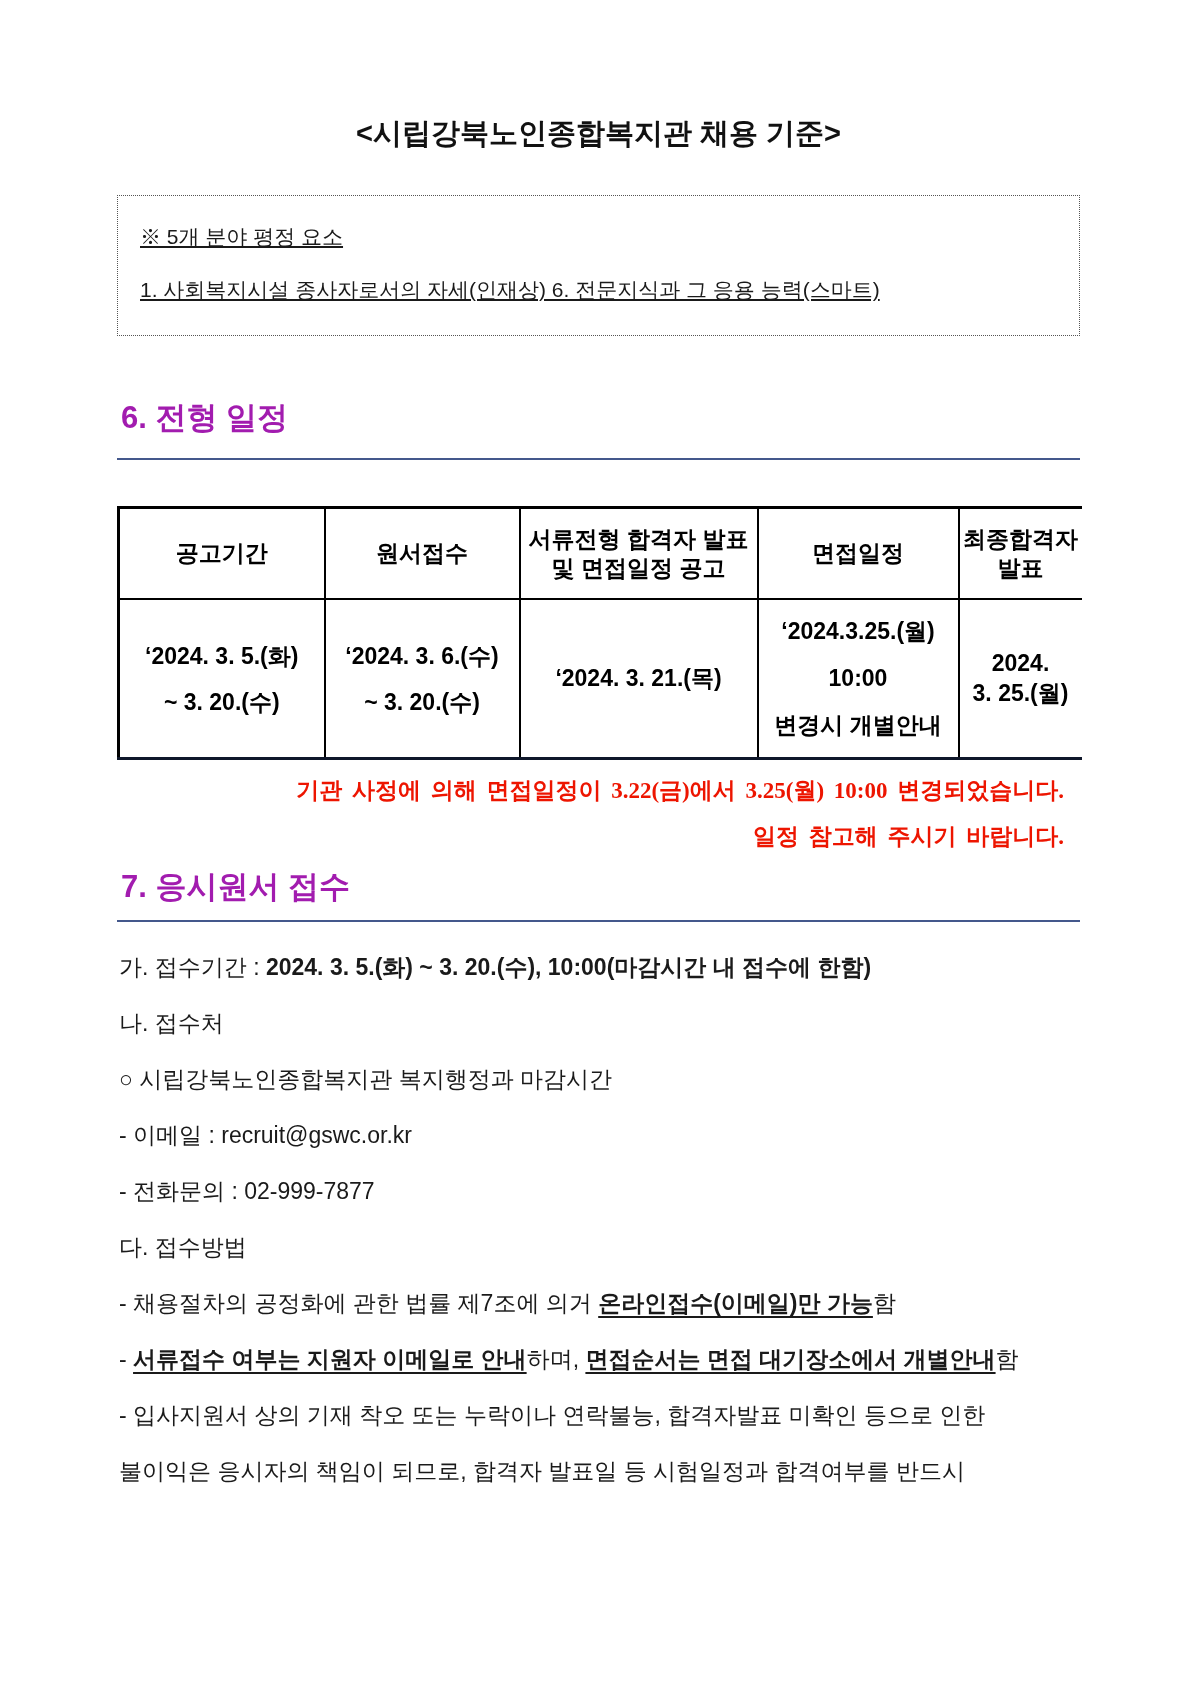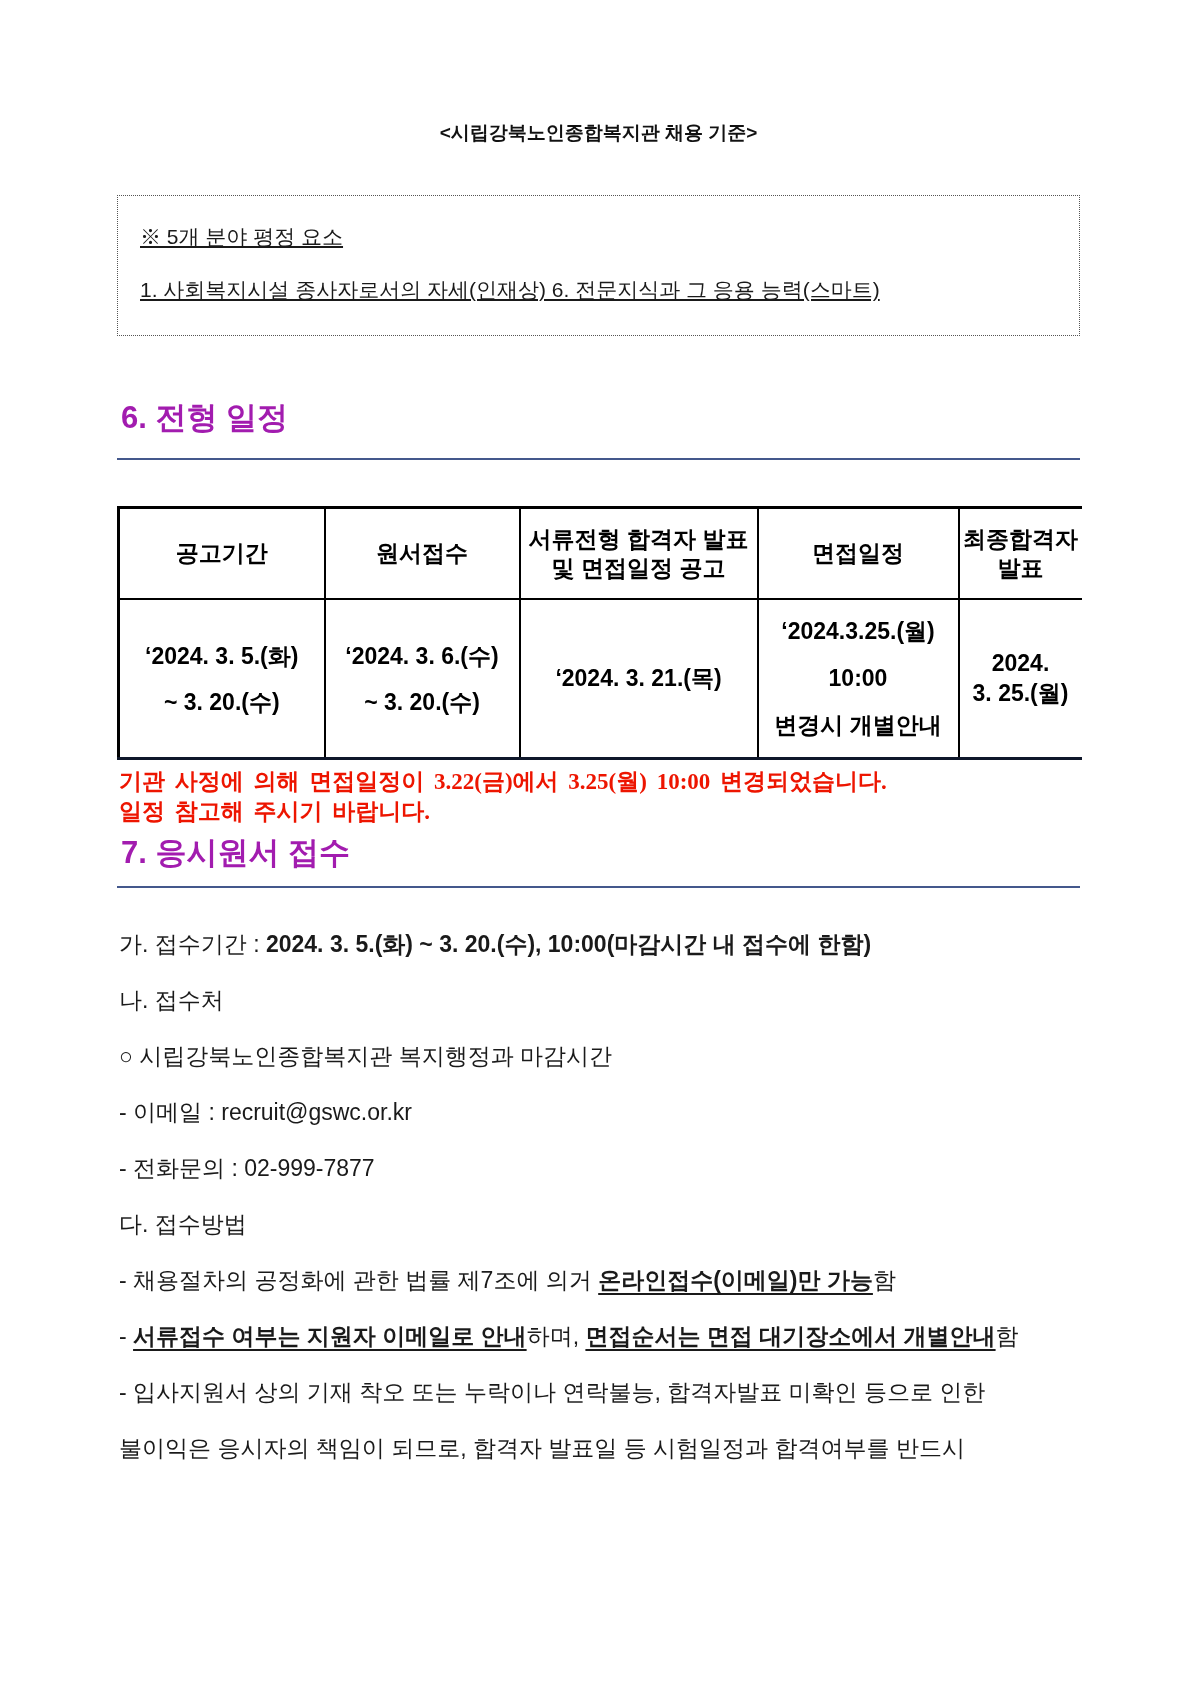--- a/index.html
+++ b/index.html
@@ -13,21 +13,21 @@
     color: #1a1a1a;
     overflow: hidden;
   }
   .content {
     margin: 0 110px 0 117px;   
     width: 963px;
   }
   .doc-title {
     margin: 0;
     padding-top: 116px;
-    font-size: 19px;
+    font-size: 29px;
     line-height: 34px;
     font-weight: bold;
     text-align: center;
     color: #111;
   }
   .criteria-box {
     margin-top: 45px;
     border: 1px dotted #555;
     padding: 27px 14px 6px 22px;
     font-size: 21px;
@@ -77,22 +77,22 @@
   td.lht  { line-height: 1.3em; }
   .notice {
     margin: 7px 0 0 2px;
     font-family: "Liberation Serif", serif;
     font-weight: bold;
     font-size: 23px;
     line-height: 30px;
     color: #ed1500;
     word-spacing: 4px;
   }
-  .notice p { margin: 0; }
-  .bodytext { margin-top: 43px; font-size: 23px; color: #1a1a1a; }
+  .notice p { margin: 16px; text-align: right; }
+  .bodytext { margin-top: 32px; font-size: 23px; color: #1a1a1a; }
   .bodytext p { margin: 0 0 30px 2px; line-height: 26px; }
   .bodytext p:last-child { margin-bottom: 0; }
   .b { font-weight: bold; }
   .bu {
     font-weight: bold;
     text-decoration: underline;
     text-decoration-thickness: 2px;
     text-underline-offset: 5px;
   }
 </style>

